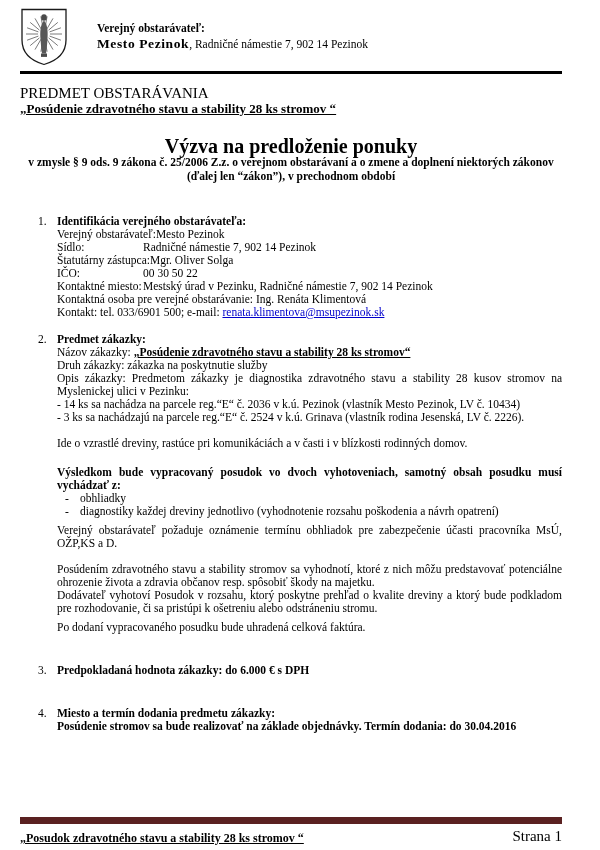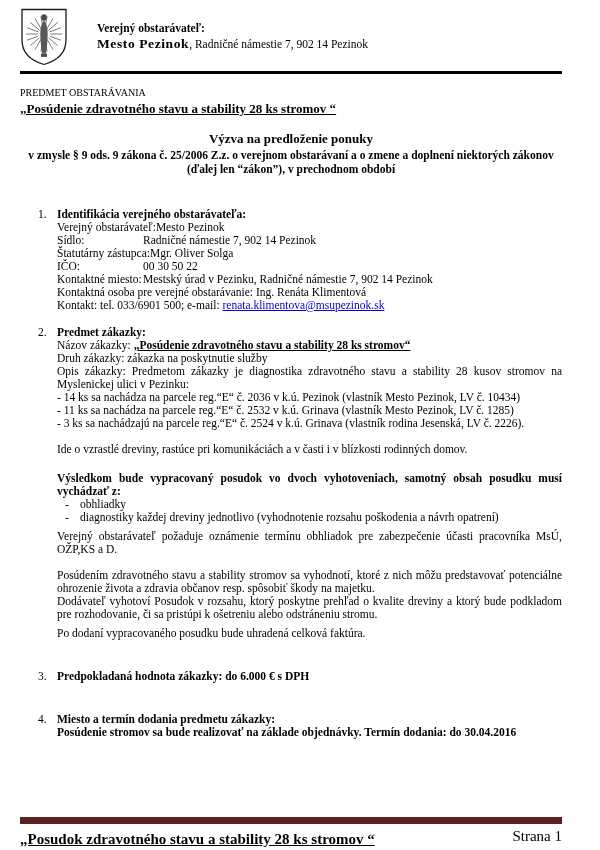--- a/index.html
+++ b/index.html
@@ -12,25 +12,25 @@
   .logo { width:48px; height:58px; flex:0 0 48px; }
   .header-text { margin-left:29px; padding-top:12px; font-size:11.5px; line-height:16px; }
   .header-label { font-weight:bold; }
   .org-name { font-weight:bold; font-size:13.5px; letter-spacing:0.6px; }
   .org-address { font-size:11.5px; }
 
   .rule { margin-top:5px; height:3px; background:#000; }
 
   
   .subject { margin-top:12px; }
-  .subject-label { font-size:10px; line-height:14px; }
+  .subject-label { font-size:15px; line-height:14px; }
   .subject-title { font-size:13px; font-weight:bold; line-height:17px; }
   .subject-title .u { text-decoration:underline; }
 
-  .main-title { margin-top:12px; text-align:center; font-size:13px; font-weight:bold; line-height:20px; }
+  .main-title { margin-top:19px; text-align:center; font-size:20px; font-weight:bold; line-height:20px; }
   .subtitle { margin-top:0; text-align:center; font-size:11.5px; font-weight:bold; line-height:13.5px; }
 
   
   .sec { display:flex; font-size:11.5px; line-height:13px; }
   .sec .num { width:19px; margin-left:18px; flex:0 0 19px; }
   .sec .content { flex:1; }
   .sec-heading { font-weight:bold; }
 
   .sec1 { margin-top:32px; }
   .row { display:flex; }
@@ -47,21 +47,21 @@
   .bullet { display:flex; }
   .bullet .dash { width:23px; padding-left:8px; flex:0 0 23px; }
 
   .sec3 { margin-top:30px; }
   .sec3 .sec-heading, .sec4 .content { font-weight:bold; }
   .sec4 { margin-top:30px; }
 
   
   .footer-bar { position:absolute; left:20px; right:22px; top:817px; height:7px; }
   .footer-row { position:absolute; left:20px; right:22px; top:828px; display:flex; justify-content:space-between; align-items:flex-start; }
-  .footer-left { font-size:15px; font-weight:bold; text-decoration:underline; padding-top:3px; }
+  .footer-left { font-size:12px; font-weight:bold; text-decoration:underline; padding-top:3px; }
   .footer-right { font-size:15px; }
 </style>
 </head>
 <body>
 
 <div class="page">
 
   <div class="header">
     <div class="logo">
       <svg width="48" height="58" viewBox="0 0 48 58">
@@ -122,21 +122,20 @@
   </div>
 
   <div class="sec sec2">
     <div class="num">2.</div>
     <div class="content">
       <div class="sec-heading">Predmet zákazky:</div>
       <div class="name-line"><span>Názov zákazky: </span><span class="u">„Posúdenie zdravotného stavu a stability 28  ks stromov“</span></div>
       <div>Druh zákazky: zákazka na poskytnutie služby</div>
       <div class="just">Opis zákazky:  Predmetom zákazky je diagnostika zdravotného stavu a stability 28 kusov stromov na Myslenickej ulici v Pezinku:</div>
       <div>- 14 ks sa nachádza na parcele reg.“E“ č. 2036 v k.ú. Pezinok (vlastník Mesto Pezinok, LV č. 10434)</div>
-      <div>- 11 ks sa nachádza na parcele reg.“E“ č. 2532 v k.ú. Grinava (vlastník Mesto Pezinok, LV č. 1285)</div>
       <div>- 3 ks sa nachádzajú na parcele reg.“E“ č. 2524 v k.ú. Grinava  (vlastník rodina Jesenská, LV č. 2226).</div>
       <div class="mt13">Ide o vzrastlé  dreviny, rastúce pri komunikáciách a v časti i v  blízkosti rodinných domov.</div>
       <div class="bold-just mt16">Výsledkom bude  vypracovaný  posudok vo dvoch vyhotoveniach, samotný obsah posudku musí vychádzať z:</div>
       <div class="bullet">
           <span class="dash">-</span>
           <span>obhliadky</span>
         </div>
       <div class="bullet">
           <span class="dash">-</span>
           <span>diagnostiky každej dreviny jednotlivo (vyhodnotenie rozsahu poškodenia a návrh opatrení)</span>

